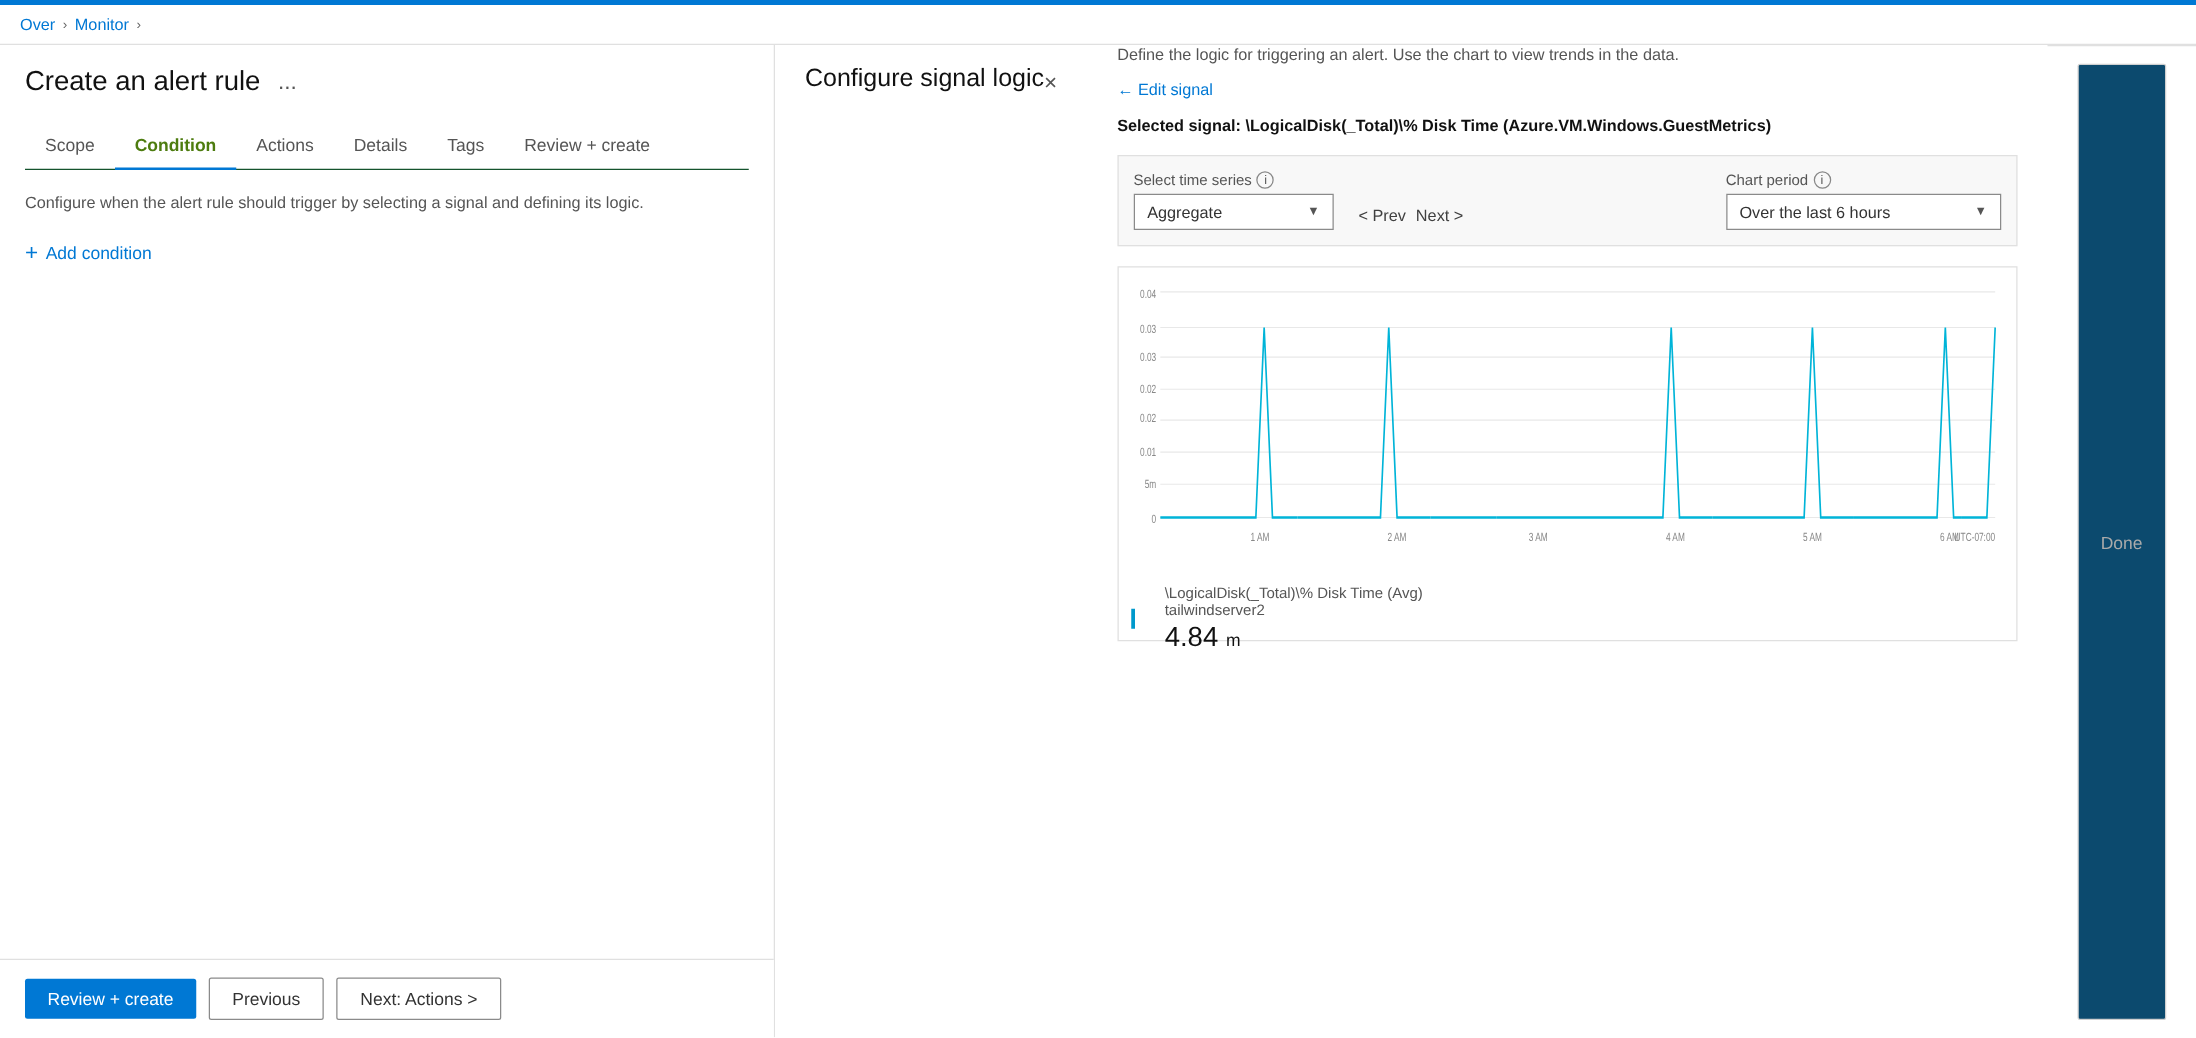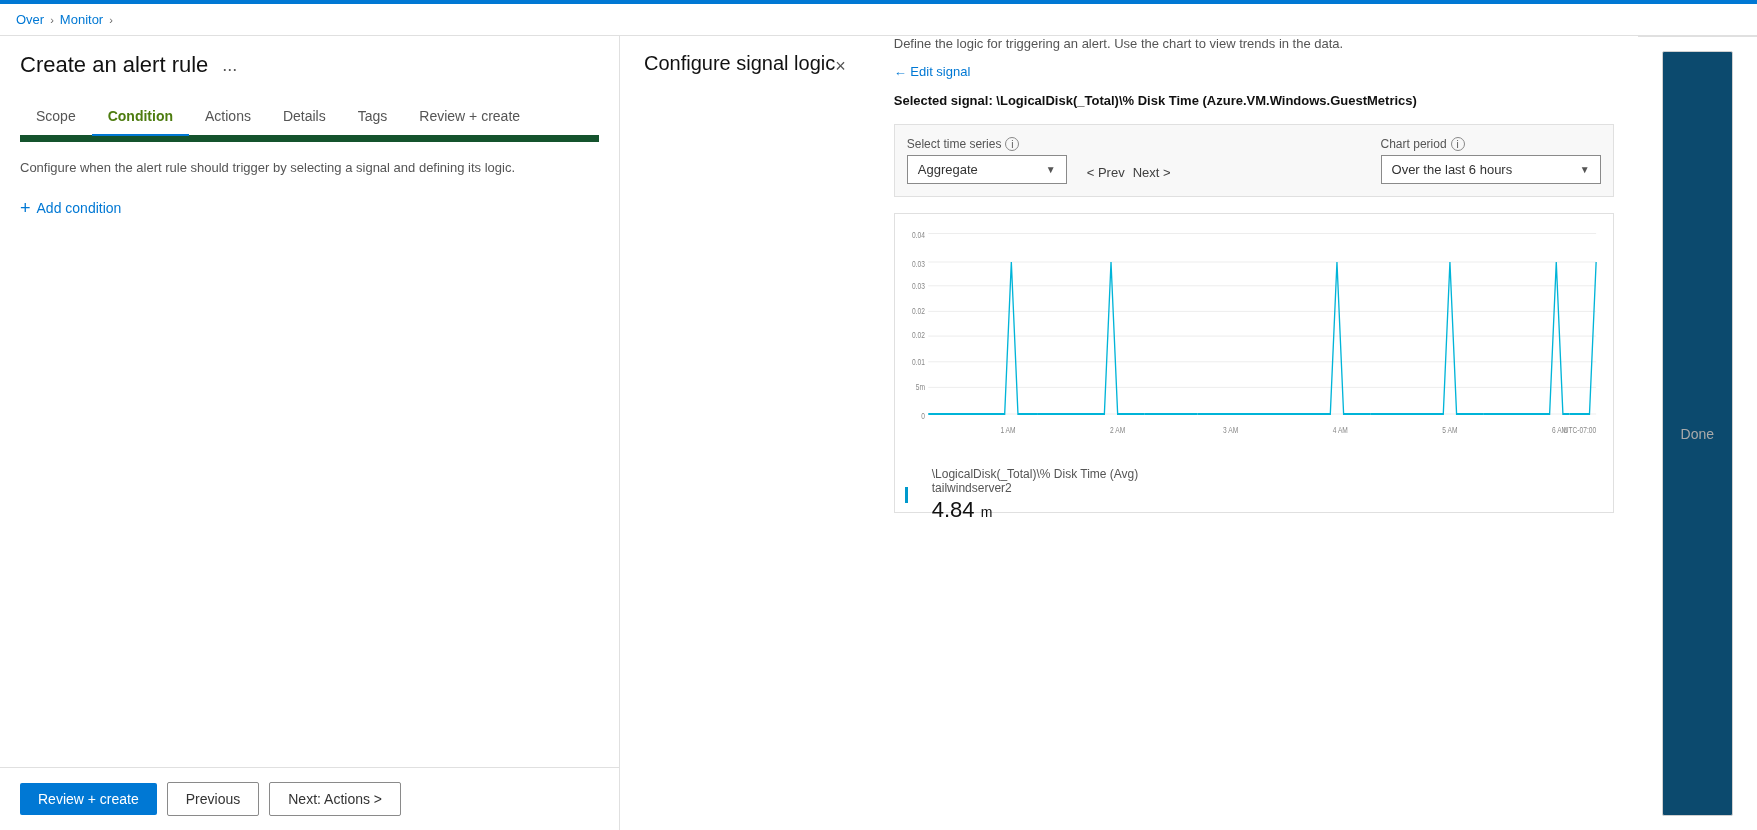--- a/index.html
+++ b/index.html
@@ -62,21 +62,21 @@
       border: none;
       cursor: pointer;
       font-size: 18px;
       color: #555;
       padding: 0 4px;
     }
 
     .tabs {
       display: flex;
       gap: 0;
-      border-bottom: 7px solid #14532d;
+      border-bottom: 1px solid #14532d;
     }
 
     .tab {
       padding: 10px 16px;
       cursor: pointer;
       font-size: 14px;
       color: #555;
       border-bottom: 2px solid transparent;
       margin-bottom: -1px;
       white-space: nowrap;

